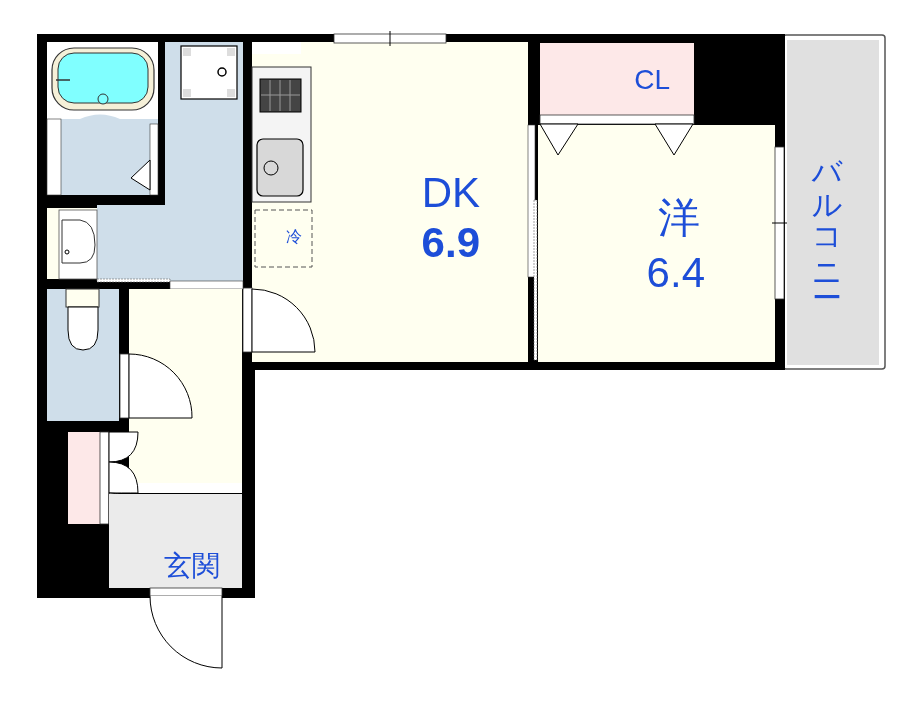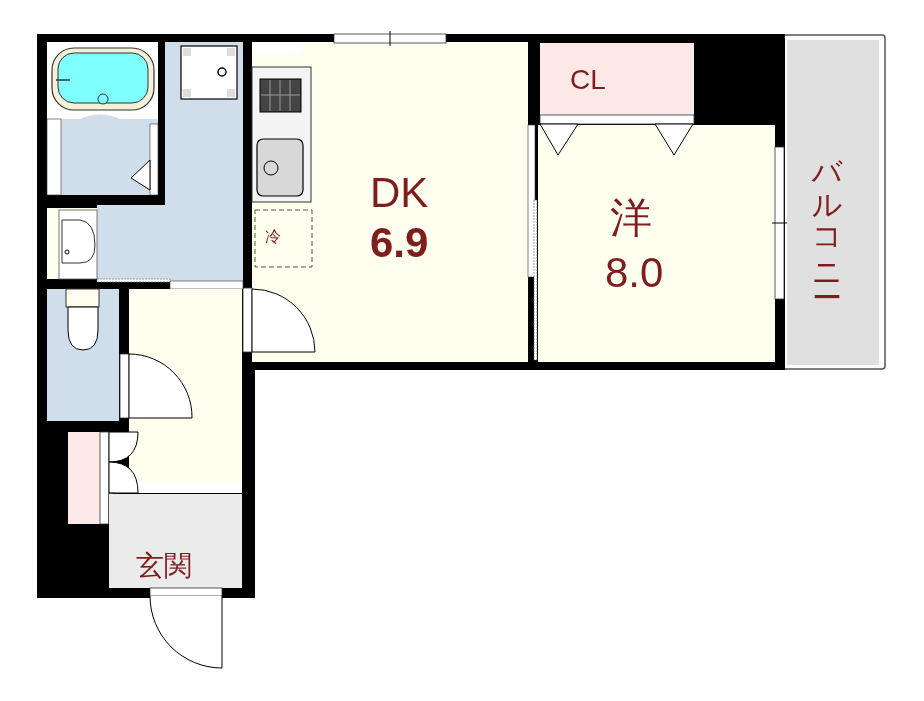--- a/index.html
+++ b/index.html
@@ -1,18 +1,18 @@
 <!DOCTYPE html>
 <html><head>
 <meta charset="utf-8">
 <style>
   html,body{margin:0;padding:0;background:#ffffff;}
   body{width:924px;height:701px;position:relative;overflow:hidden;font-family:"Liberation Sans",sans-serif;}
   #plan{position:absolute;left:0;top:0;width:924px;height:701px;}
-  .lbl{position:absolute;color:#7f1d1d;text-align:left;font-family:"Liberation Sans",sans-serif;line-height:1;}
+  .lbl{position:absolute;color:#1d4ed8;text-align:right;font-family:"Liberation Sans",sans-serif;line-height:1;}
   .big{font-size:42px;}
   .mid{font-size:28px;}
   .sm{font-size:16px;}
   .vert{writing-mode:vertical-rl;font-size:30px;letter-spacing:2px;}
 </style>
 </head>
 <body>
 
 <svg id="plan" viewBox="0 0 924 701" xmlns="http://www.w3.org/2000/svg">
 
@@ -146,21 +146,21 @@
     <path d="M222,596 L222,668 A72,72 0 0 1 150,596" fill="#fff" stroke="#000" stroke-width="1"></path>
   </g>
 
   <rect x="255" y="370" width="530" height="331" fill="#fff"></rect>
 </svg>
 
 <div class="lbl big" style="left:370px;top:172px;width:110px;">DK</div>
 <div class="lbl big" style="left:370px;top:222px;width:110px;font-weight:bold;">6.9</div>
 
 <div class="lbl big" style="left:610px;top:197px;width:90px;">洋</div>
-<div class="lbl big" style="left:605px;top:252px;width:100px;">8.0</div>
+<div class="lbl big" style="left:605px;top:252px;width:100px;">6.4</div>
 
 <div class="lbl mid" style="left:570px;top:66px;width:100px;">CL</div>
 
 <div class="lbl vert" style="left:812px;top:138px;">バルコニー</div>
 
 <div class="lbl mid" style="left:136px;top:527px;width:84px;margin-top:25px;">玄関</div>
 
 <div class="lbl sm" style="left:265px;top:229px;width:37px;">冷</div>
 
 </body></html>

